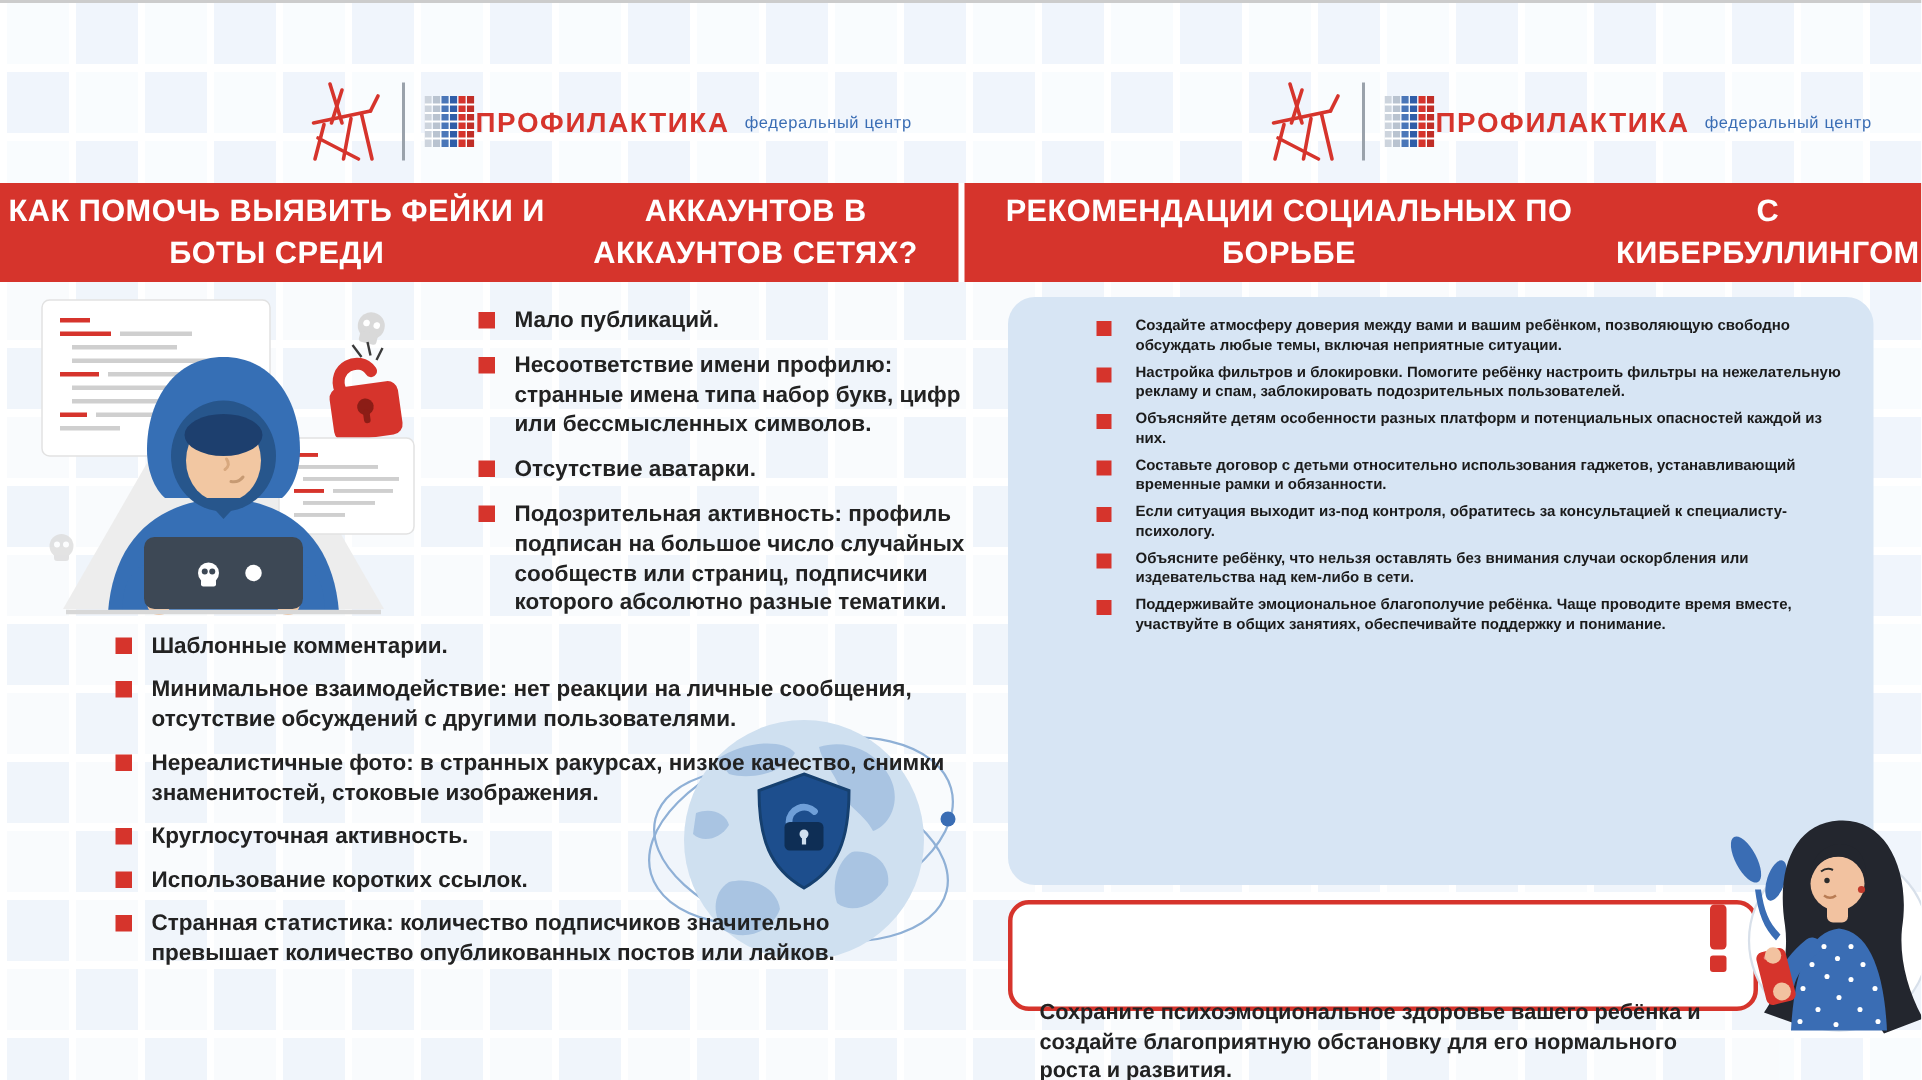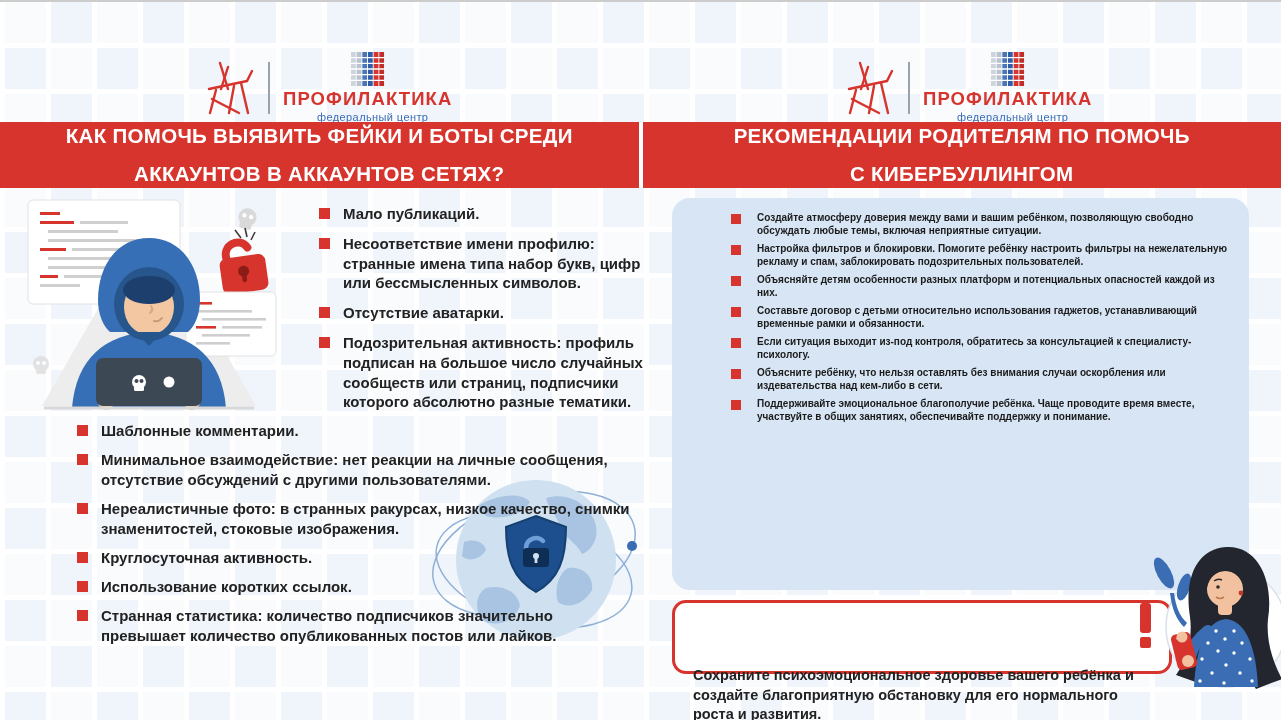--- a/index.html
+++ b/index.html
@@ -13,26 +13,26 @@
     background-image:
       repeating-linear-gradient(90deg,#ffffff 0 5px,transparent 5px 46px),
       repeating-linear-gradient(0deg,#ffffff 0 5px,transparent 5px 46px),
       conic-gradient(#e4edf9 0 25%, #f5f9fd 25% 50%, #e4edf9 50% 75%, #f5f9fd 75%);
     background-size:46px 46px,46px 46px,92px 92px;
   }
   
   .logo{position:absolute;top:50px;display:flex;align-items:center;gap:13px;z-index:2;}
   .logo.l{left:203px;} .logo.r{left:843px;}
   .logo-sep{width:2px;height:52px;background:#9aa2ab;}
-  .logo-text{display:flex;flex-direction:column;align-items:center;}
+  .logo-text{display:flex;flex-direction:row;align-items:center;}
   .logo-name{color:#d6342c;font-weight:bold;font-size:18.5px;letter-spacing:1.1px;margin-top:2px;}
   .logo-sub{color:#3a6db4;font-size:11px;letter-spacing:.4px;margin-top:1px;margin-left:10px;}
   
   .band{position:absolute;left:0;top:120px;width:1281px;height:66px;background:#d6342c;display:flex;z-index:2;}
-  .band-cell{flex:1;display:flex;flex-direction:column;justify-content:space-between;align-items:center;
+  .band-cell{flex:1;display:flex;flex-direction:row;justify-content:flex-start;align-items:center;
     color:#fff;font-weight:bold;font-size:20.5px;line-height:1.35;letter-spacing:.3px;text-align:center;}
   .band-divider{width:4px;background:#ffffff;height:100%;}
   
   .bullet{display:flex;gap:13px;padding-left:41px;}
   .sq{flex:0 0 11px;width:11px;height:11px;background:#d6342c;margin-top:4px;}
   .bullets-top{position:absolute;left:278px;top:202px;width:366px;z-index:3;}
   .bullets-top .bullet{margin-bottom:10px;font-size:15px;font-weight:bold;line-height:1.32;color:#222;}
   .bullets-bottom{position:absolute;left:36px;top:419px;width:606px;z-index:3;}
   .bullets-bottom .bullet{margin-bottom:9px;font-size:15px;font-weight:bold;line-height:1.33;color:#222;}
   
@@ -126,21 +126,21 @@
     </div>
   </div>
 
   <div class="band">
     <div class="band-cell">
       <div>КАК ПОМОЧЬ ВЫЯВИТЬ ФЕЙКИ И БОТЫ СРЕДИ</div>
       <div>АККАУНТОВ В АККАУНТОВ СЕТЯХ?</div>
     </div>
     <div class="band-divider"></div>
     <div class="band-cell">
-      <div>РЕКОМЕНДАЦИИ РОДИТЕЛЯМ ПО ПОМОЧЬ</div>
+      <div>РЕКОМЕНДАЦИИ СОЦИАЛЬНЫХ ПО БОРЬБЕ</div>
       <div>С КИБЕРБУЛЛИНГОМ</div>
     </div>
   </div>
 
   <svg class="illu hacker" viewBox="0 0 262 230">
     <polygon points="131,30 238,216 24,216" fill="#ededed"></polygon>
     <g>
       <rect x="10" y="10" width="152" height="104" rx="5" fill="#ffffff" stroke="#e2e2e2"></rect>
       <rect x="22" y="22" width="20" height="3" fill="#d6342c"></rect>
       <rect x="22" y="31" width="34" height="3" fill="#d6342c"></rect>

